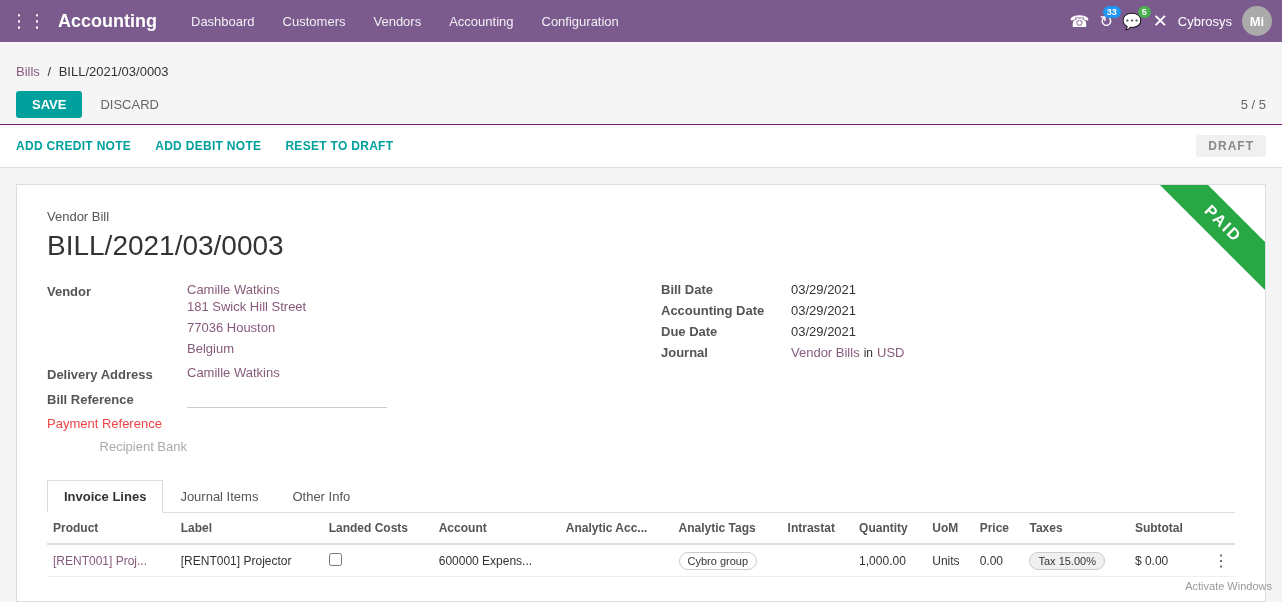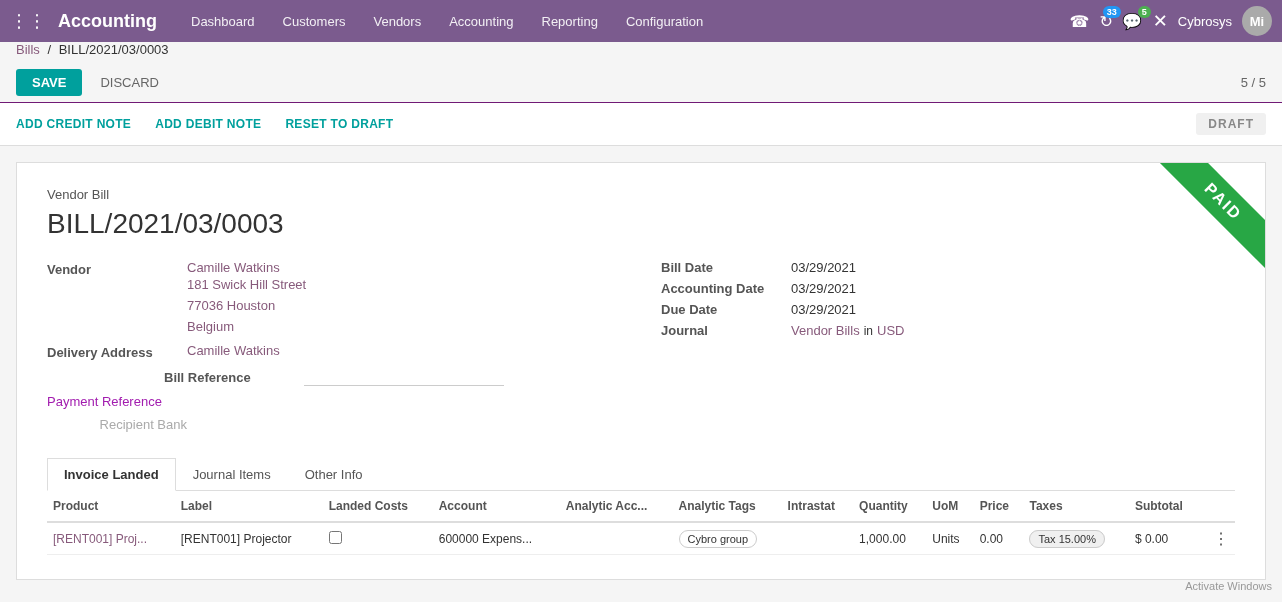--- a/index.html
+++ b/index.html
@@ -71,21 +71,21 @@
       align-items: center;
       justify-content: center;
       color: white;
       font-size: 13px;
       font-weight: bold;
     }
     .close-icon { color: white; font-size: 18px; cursor: pointer; }
 
     
     .breadcrumb {
-      padding: 0 16px 6px 16px;
+      padding: 22px 16px 6px 16px;
       font-size: 13px;
       color: #875A7B;
     }
     .breadcrumb a { color: #875A7B; text-decoration: none; }
     .breadcrumb span { color: #333; margin-left: 4px; }
 
     
     .action-bar {
       display: flex;
       align-items: center;
@@ -319,21 +319,20 @@
 <body>
 
 <nav class="topnav">
   <span class="topnav-grid-icon">⋮⋮</span>
   <span class="topnav-brand">Accounting</span>
   <div class="topnav-menu">
     <a>Dashboard</a>
     <a>Customers</a>
     <a>Vendors</a>
     <a>Accounting</a>
-    <a>Reporting</a>
     <a>Configuration</a>
   </div>
   <div class="topnav-right">
     <span class="topnav-icon">☎</span>
     <span class="topnav-icon" style="position:relative;">
       ↻
       <span class="badge">33</span>
     </span>
     <span class="topnav-icon" style="position:relative;">
       💬
@@ -384,26 +383,26 @@
             <div class="form-value">Camille Watkins</div>
             <div class="form-value-addr">181 Swick Hill Street</div>
             <div class="form-value-addr">77036 Houston</div>
             <div class="form-value-addr">Belgium</div>
           </div>
         </div>
         <div class="form-row">
           <span class="form-label">Delivery Address</span>
           <span class="form-value">Camille Watkins</span>
         </div>
-        <div class="form-row" style="margin-top:8px;justify-content:center;">
+        <div class="form-row" style="margin-top:8px;">
           <span class="form-label">Bill Reference</span>
           <input class="form-input-underline" type="text" value="" style="">
         </div>
         <div class="form-row" style="margin-top:4px;">
-          <span class="form-label" style="color:#a21caf;font-weight:normal;">Payment Reference</span>
+          <span class="form-label" style="color:#ef4444;font-weight:normal;">Payment Reference</span>
         </div>
         <div class="form-row">
           <span class="form-label" style="color:#aaa;font-weight:normal;text-align:right;">Recipient Bank</span>
         </div>
       </div>
 
       <div class="doc-form-right">
         <div class="form-row-right">
           <span class="form-label-right">Bill Date</span>
           <span class="form-value-right">03/29/2021</span>
@@ -419,21 +418,21 @@
         <div class="form-row-right">
           <span class="form-label-right">Journal</span>
           <span class="form-value-link">Vendor Bills</span>
           <span class="form-inline-label">in</span>
           <span class="form-currency">USD</span>
         </div>
       </div>
     </div>
 
     <div class="tabs">
-      <div class="tab active">Invoice Landed</div>
+      <div class="tab active">Invoice Lines</div>
       <div class="tab">Journal Items</div>
       <div class="tab">Other Info</div>
     </div>
 
     <div class="table-wrap">
       <table>
         <thead>
           <tr>
             <th>Product</th>
             <th>Label</th>

